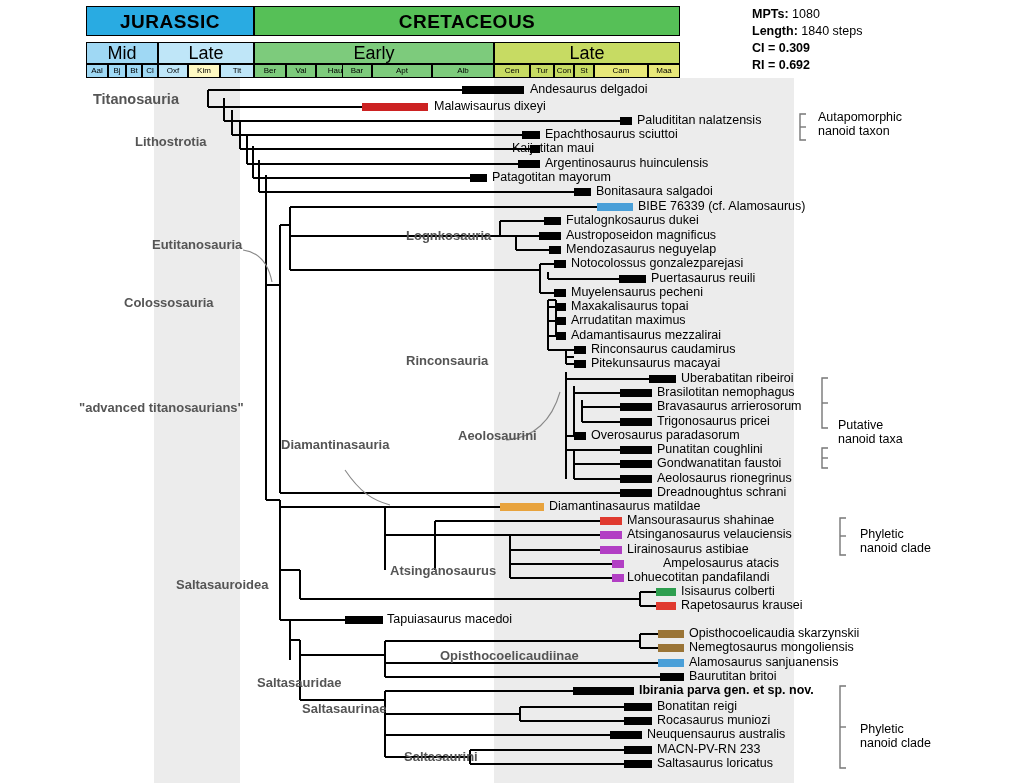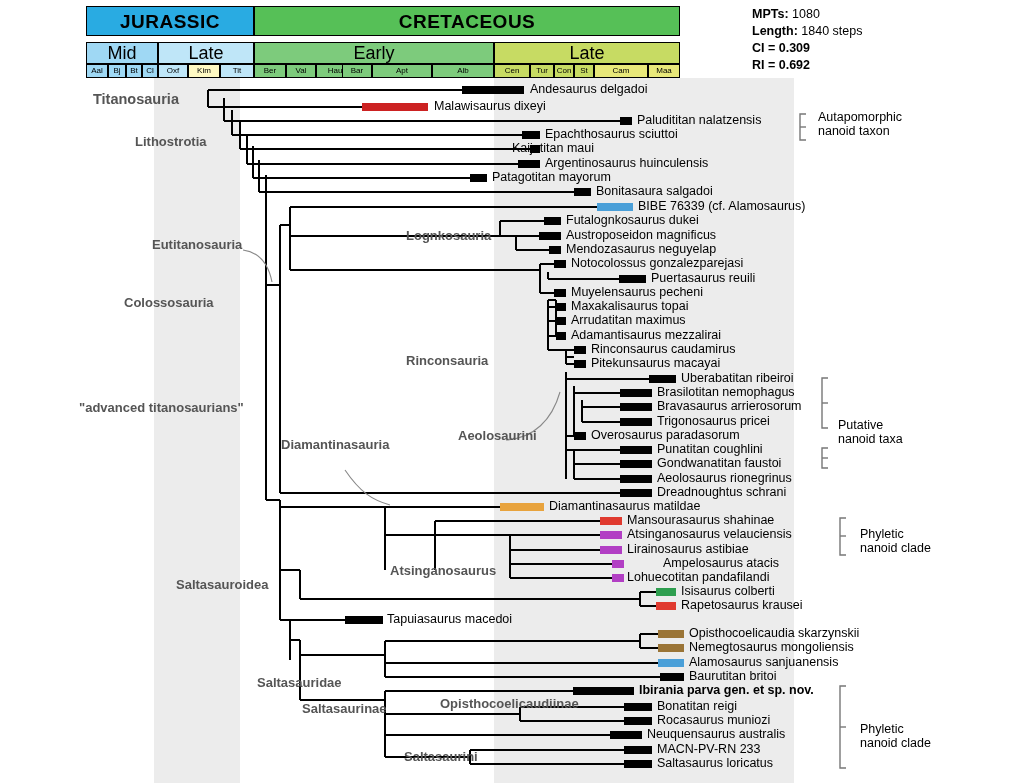--- a/index.html
+++ b/index.html
@@ -338,21 +338,21 @@
       <div class="clade med" style="left: 152px; top: 238px;">Eutitanosauria</div>
       <div class="clade med" style="left: 124px; top: 296px;">Colossosauria</div>
       <div class="clade med" style="left: 79px; top: 401px;">"advanced titanosaurians"</div>
       <div class="clade med" style="left: 406px; top: 229px;">Lognkosauria</div>
       <div class="clade med" style="left: 406px; top: 354px;">Rinconsauria</div>
       <div class="clade med" style="left: 458px; top: 429px;">Aeolosaurini</div>
       <div class="clade med" style="left: 281px; top: 438px;">Diamantinasauria</div>
       <div class="clade med" style="left: 390px; top: 564px;">Atsinganosaurus</div>
       <div class="clade med" style="left: 176px; top: 578px;">Saltasauroidea</div>
       <div class="clade med" style="left: 257px; top: 676px;">Saltasauridae</div>
-      <div class="clade med" style="left: 440px; top: 649px; margin-top: 48px;">Opisthocoelicaudiinae</div>
+      <div class="clade med" style="left: 440px; top: 649px;">Opisthocoelicaudiinae</div>
       <div class="clade med" style="left: 302px; top: 702px;">Saltasaurinae</div>
       <div class="clade med" style="left: 404px; top: 750px;">Saltasaurini</div>
     </div>
   <div id="annot-layer">
       <div class="annot" style="left: 818px; top: 110px;">
         <div>Autapomorphic</div>
         <div>nanoid taxon</div>
       </div>
       <div class="annot" style="left: 838px; top: 418px;">
         <div>Putative</div>

